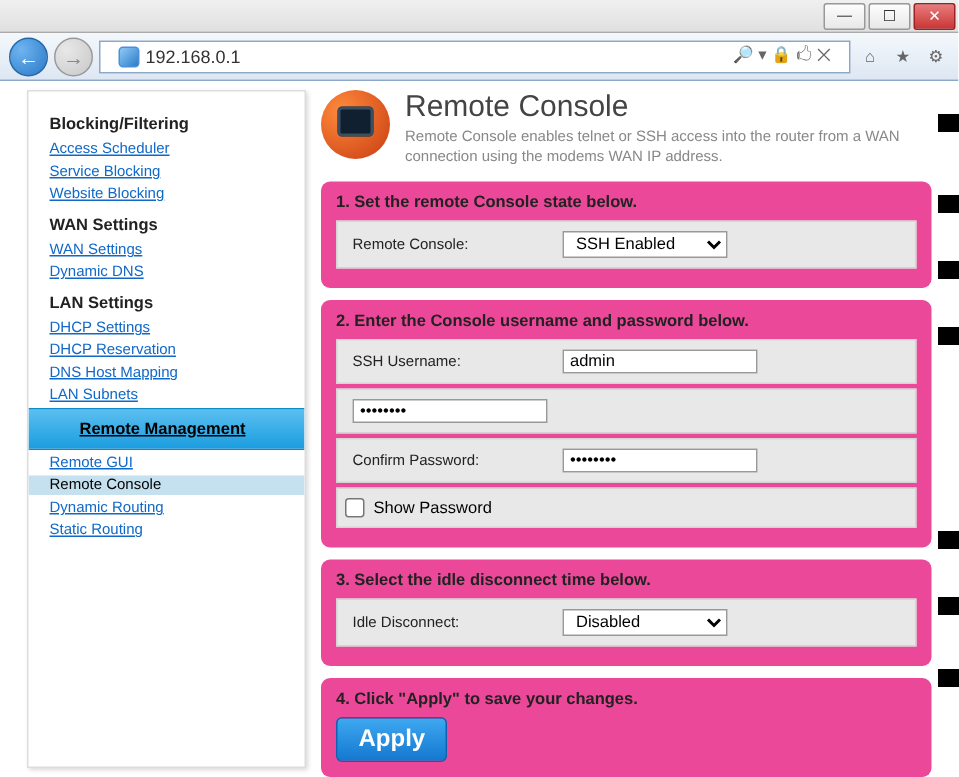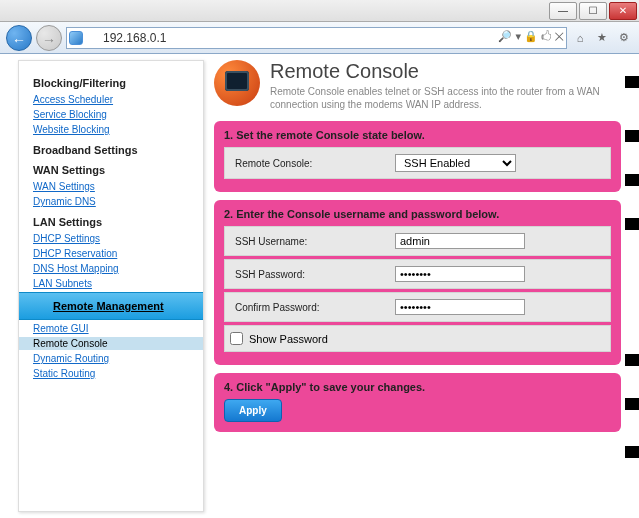--- a/index.html
+++ b/index.html
@@ -6,21 +6,21 @@
 body { font-family: "Segoe UI", Tahoma, sans-serif; font-size: 11px; background: #fff; width: 639px; height: 518px; overflow: hidden; }
 
 
 .titlebar { height: 22px; background: linear-gradient(#f0f0f0,#e0e0e0); display:flex; justify-content:flex-end; align-items:center; border-bottom:1px solid #aaa; }
 .wbtn { width:28px; height:18px; margin-right:2px; border:1px solid #999; background:linear-gradient(#fdfdfd,#e8e8e8); display:flex; align-items:center; justify-content:center; font-size:10px; color:#333; border-radius:2px; }
 .wbtn.close { background:linear-gradient(#e97c7c,#c93636); color:#fff; border-color:#a02020; }
 
 .navbar { height:32px; background:linear-gradient(#f4f8fc,#dde7f3); border-bottom:1px solid #8ba8c8; display:flex; align-items:center; padding:0 6px; gap:4px; }
 .navbtn { width:26px; height:26px; border-radius:50%; background:radial-gradient(circle at 30% 30%,#6fb4f0,#2a7ac8); border:1px solid #2567a8; display:flex; align-items:center; justify-content:center; color:#fff; font-size:14px; }
 .navbtn.fwd { background:radial-gradient(circle at 30% 30%,#e8e8e8,#c8c8c8); border-color:#999; color:#888; }
-.urlbar { flex:1; height:22px; border:1px solid #8ba8c8; background:#fff; display:flex; align-items:center; padding:0 2px; gap:20px; }
+.urlbar { flex:1; height:22px; border:1px solid #8ba8c8; background:#fff; display:flex; align-items:center; padding:0 12px; gap:4px; }
 .ieicon { width:14px; height:14px; border:1px solid #4a90d9; border-radius:3px; background:linear-gradient(135deg,#8ecaf7,#2c7cc9); }
 .urltext { flex:1; font-size:12px; color:#333; }
 .urlcontrols { display:flex; align-items:center; gap:6px; color:#666; font-size:11px; }
 .ctrlbar { display:flex; gap:4px; }
 .ctrlbar .mini { width:18px; height:18px; color:#666; display:flex; align-items:center; justify-content:center; }
 
 
 .page { display:flex; height: calc(518px - 54px); background:#fff; }
 
 .sidebar { width:186px; background:#fff; border:1px solid #ddd; margin:6px 0 6px 18px; box-shadow:1px 1px 3px rgba(0,0,0,0.15); overflow:hidden; padding:8px 0 0 14px; }
@@ -33,28 +33,28 @@
 .main { flex:1; padding:6px 18px 6px 10px; overflow:auto; }
 .header { display:flex; gap:10px; margin-bottom:10px; }
 .logo { width:46px; height:46px; border-radius:50%; background:radial-gradient(circle at 30% 30%,#ff8a3c,#c83c10); position:relative; flex-shrink:0; }
 .logo::after { content:""; position:absolute; top:11px; left:11px; width:24px; height:20px; background:#102030; border-radius:3px; box-shadow:inset 0 0 0 2px #3a5060; }
 .header h1 { font-size:20px; font-weight:normal; color:#444; margin-bottom:2px; }
 .header p { font-size:10px; color:#888; line-height:1.3; }
 
 .panel { background:#ec4899; border-radius:6px; padding:8px 10px 10px 10px; margin-bottom:8px; }
 .panel-title { font-size:11px; font-weight:bold; color:#222; margin-bottom:6px; }
 .row { background:#e8e8e8; border:1px solid #d4d4d4; padding:6px 10px; margin-bottom:3px; display:flex; align-items:center; }
-.row label { width:160px; font-size:10px; color:#222; }
+.row label { width:140px; font-size:10px; color:#222; }
 .row select, .row input[type=text], .row input[type=password] { font-size:11px; padding:1px 4px; border:1px solid #999; background:#fff; }
-.row select { width:121px; }
+.row select { width:110px; }
 .row input[type=text], .row input[type=password] { width:130px; }
 .row.checkbox { padding-left:5px; }
 .row.checkbox input { margin-right:6px; }
 
-.apply { background:linear-gradient(#3ea8f0,#1478d0); color:#fff; border:1px solid #0e62b0; border-radius:4px; padding:5px 14px; font-size:10px; font-weight:bold; cursor:pointer; }
+.apply { background:linear-gradient(#3ea8f0,#1478d0); color:#fff; border:1px solid #0e62b0; border-radius:4px; padding:5px 14px; font-size:16px; font-weight:bold; cursor:pointer; }
 
 .blackbar { position:absolute; right:0; width:14px; height:12px; background:#000; }
 
 ::-webkit-scrollbar { width:14px; }
 ::-webkit-scrollbar-track { background:#eee; }
 ::-webkit-scrollbar-thumb { background:#c4c4c4; border:1px solid #999; }
 </style>
 </head>
 <body>
 
@@ -80,21 +80,20 @@
 </div>
 
 <div class="page">
 
   <div class="sidebar">
     <h3>Blocking/Filtering</h3>
     <a>Access Scheduler</a>
     <a>Service Blocking</a>
     <a>Website Blocking</a>
 
-    <h3>Broadband Settings</h3>
 
     <h3>WAN Settings</h3>
     <a>WAN Settings</a>
     <a>Dynamic DNS</a>
 
     <h3>LAN Settings</h3>
     <a>DHCP Settings</a>
     <a>DHCP Reservation</a>
     <a>DNS Host Mapping</a>
     <a>LAN Subnets</a>
@@ -129,33 +128,41 @@
       </div>
     </div>
 
     <div class="panel">
       <div class="panel-title">2. Enter the Console username and password below.</div>
       <div class="row">
         <label>SSH Username:</label>
         <input type="text" value="admin" style="">
       </div>
       <div class="row">
-        <label>SSH Password:</label>
         <input type="password" value="password" style="">
       </div>
       <div class="row">
         <label>Confirm Password:</label>
         <input type="password" value="password" style="">
       </div>
       <div class="row checkbox">
         <input type="checkbox" style="">
         <span>Show Password</span>
       </div>
     </div>
 
+    <div class="panel">
+      <div class="panel-title">3. Select the idle disconnect time below.</div>
+      <div class="row">
+        <label>Idle Disconnect:</label>
+        <select>
+          <option>Disabled</option>
+        </select>
+      </div>
+    </div>
 
     <div class="panel">
       <div class="panel-title">4. Click "Apply" to save your changes.</div>
       <button class="apply">Apply</button>
     </div>
   </div>
 </div>
 
 <div class="blackbar" style="top:76px"></div>
 <div class="blackbar" style="top:130px"></div>

